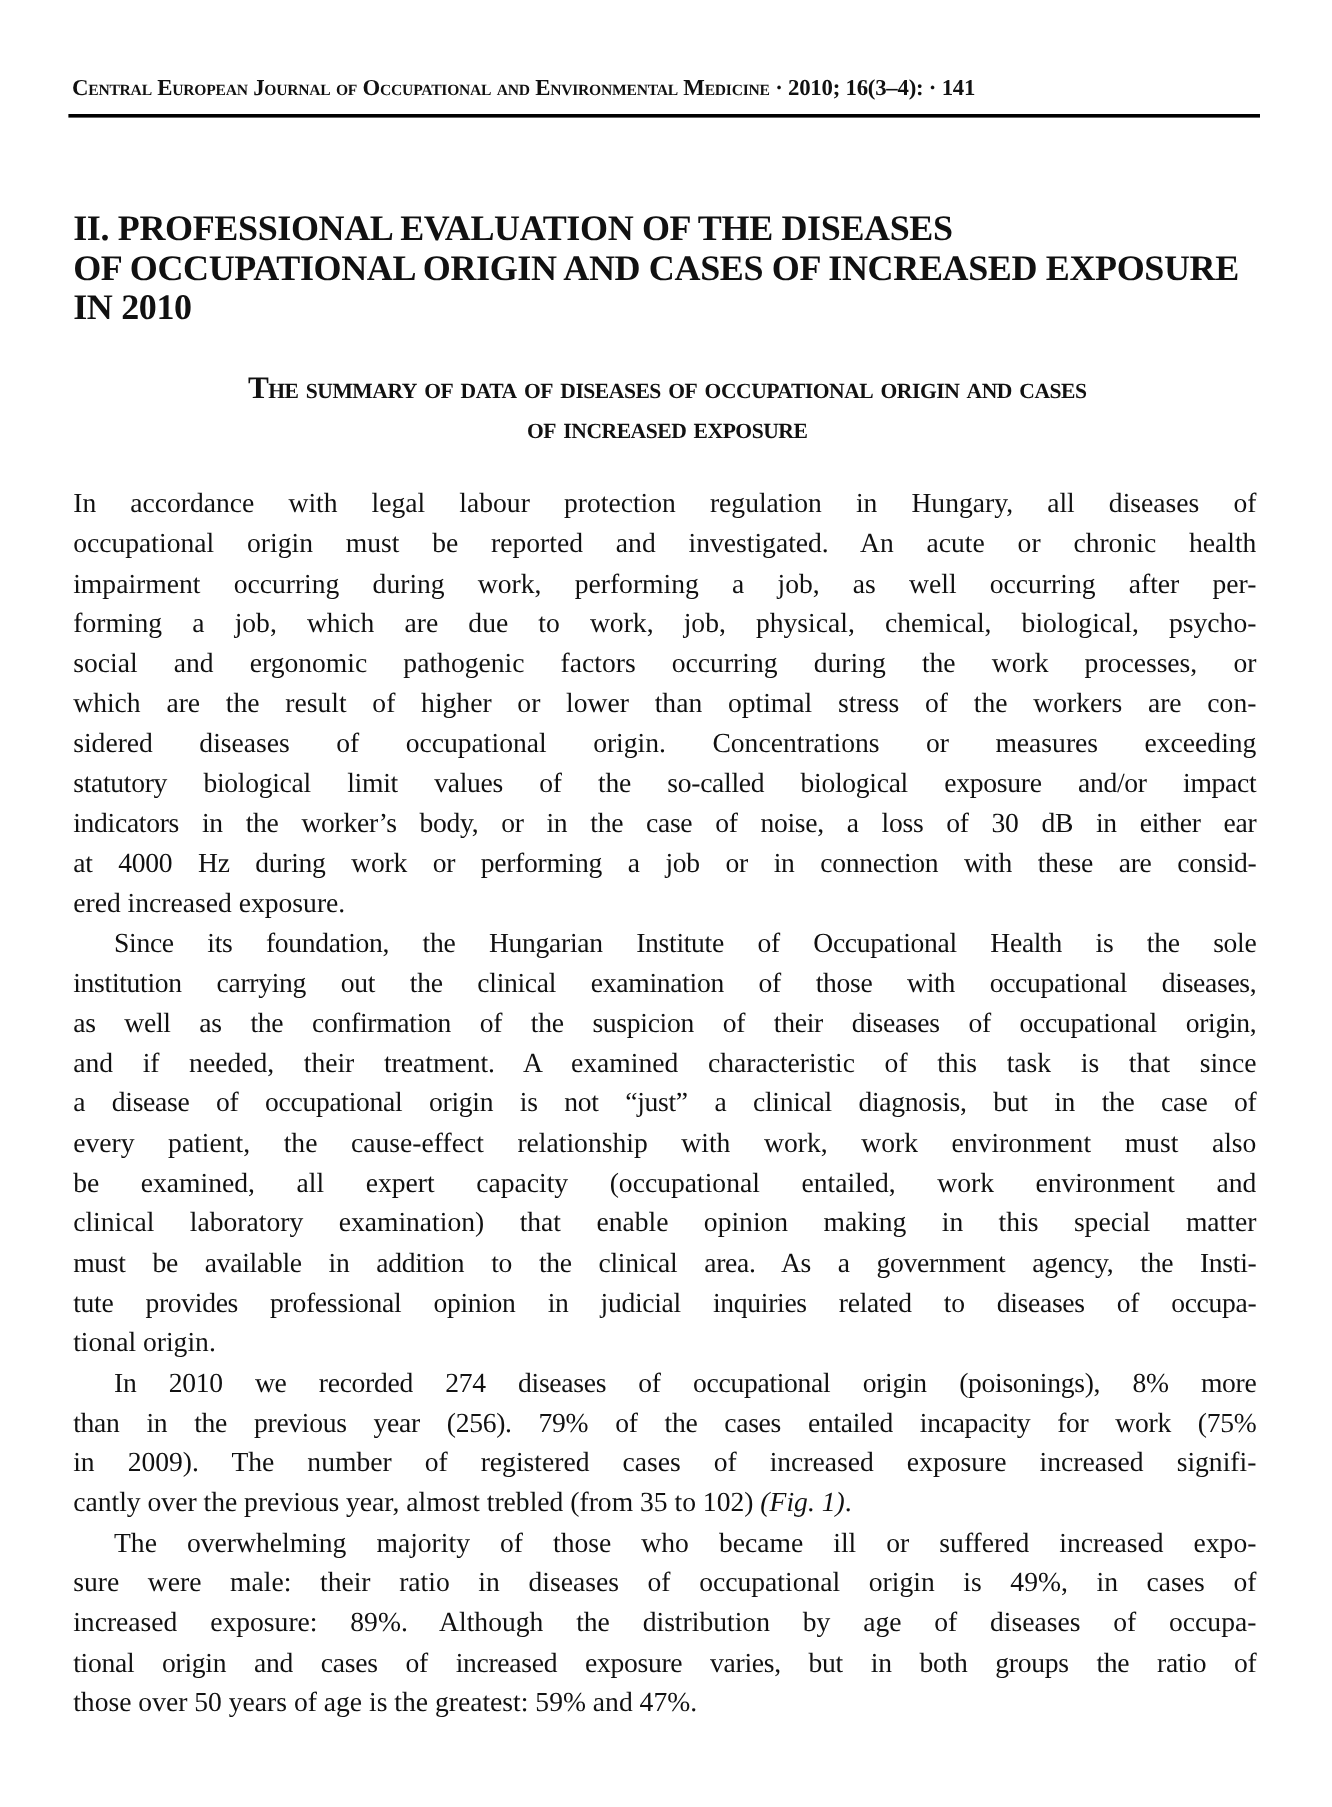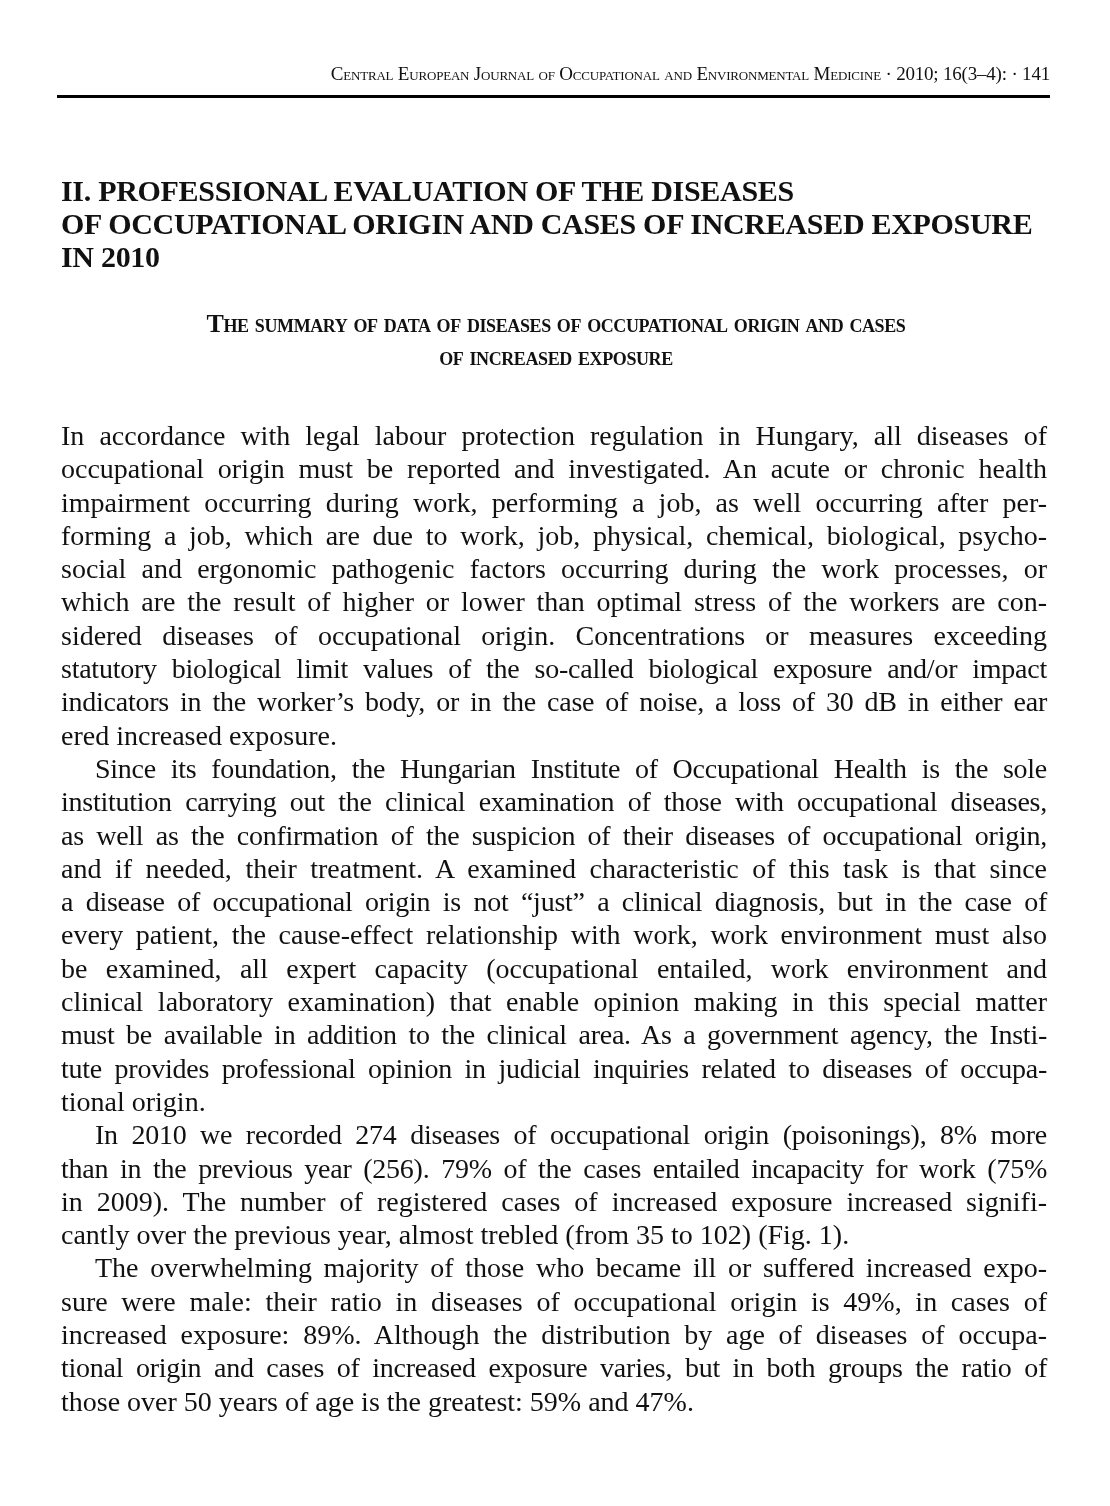--- a/index.html
+++ b/index.html
@@ -13,26 +13,26 @@
       position: relative;
       overflow: hidden;
       color: #111111;
       font-family: "Liberation Serif", "DejaVu Serif", serif;
     }
     .running-header {
       position: absolute;
       left: 60px;
       top: 62px;
       width: 990px;
-      text-align: right;
       font-size: 19px;
       font-variant: small-caps;
       letter-spacing: -0.2px;
       white-space: nowrap;
       line-height: 24px;
+      font-weight: bold;
     }
     .header-rule {
       position: absolute;
       left: 57px;
       top: 95px;
       width: 993px;
       height: 3px;
       background: #000000;
     }
     .section-title {
@@ -56,44 +56,44 @@
       font-weight: bold;
       font-variant: small-caps;
       line-height: 33px;
       letter-spacing: -0.4px;
       margin: 0;
     }
     .subsection-title .line { display: block; white-space: nowrap; text-align: center; }
     .body-text {
       position: absolute;
       left: 61px;
-      top: 419px;
+      top: 403px;
       width: 986px;
-      font-size: 28px;
+      font-size: 23px;
       line-height: 33.3px;
     }
     .body-text .line {
       display: block;
       height: 33.3px;
       white-space: nowrap;
       text-align: justify;
       text-align-last: justify;
       overflow: visible;
     }
     .body-text .line.last {
       text-align-last: left;
     }
     .body-text .line.indent {
       padding-left: 34px;
     }
     .body-text .line.condensed {
       letter-spacing: -0.25px;
       font-family: Liberation Serif, serif;
     }
-    .ital { }
+    .ital { font-style: italic; }
   </style>
 </head>
 <body>
 
 <div class="running-header">
   <span>Central European Journal of Occupational and Environmental Medicine</span>
   <span>·</span>
   <span>2010; 16(3–4):</span>
   <span>·</span>
   <span>141</span>
@@ -116,20 +116,21 @@
   <div class="paragraph">
     <span class="line">In accordance with legal labour protection regulation in Hungary, all diseases of</span>
     <span class="line">occupational origin must be reported and investigated. An acute or chronic health</span>
     <span class="line">impairment occurring during work, performing a job, as well occurring after per-</span>
     <span class="line">forming a job, which are due to work, job, physical, chemical, biological, psycho-</span>
     <span class="line">social and ergonomic pathogenic factors occurring during the work processes, or</span>
     <span class="line">which are the result of higher or lower than optimal stress of the workers are con-</span>
     <span class="line">sidered diseases of occupational origin. Concentrations or measures exceeding</span>
     <span class="line condensed">statutory biological limit values of the so-called biological exposure and/or impact</span>
     <span class="line condensed">indicators in the worker’s body, or in the case of noise, a loss of 30 dB in either ear</span>
+    <span class="line condensed">at 4000 Hz during work or performing a job or in connection with these are consid-</span>
     <span class="line last">ered increased exposure.</span>
   </div>
 
   <div class="paragraph">
     <span class="line indent condensed">Since its foundation, the Hungarian Institute of Occupational Health is the sole</span>
     <span class="line condensed">institution carrying out the clinical examination of those with occupational diseases,</span>
     <span class="line condensed">as well as the confirmation of the suspicion of their diseases of occupational origin,</span>
     <span class="line">and if needed, their treatment. A examined characteristic of this task is that since</span>
     <span class="line condensed">a disease of occupational origin is not “just” a clinical diagnosis, but in the case of</span>
     <span class="line">every patient, the cause-effect relationship with work, work environment must also</span>

